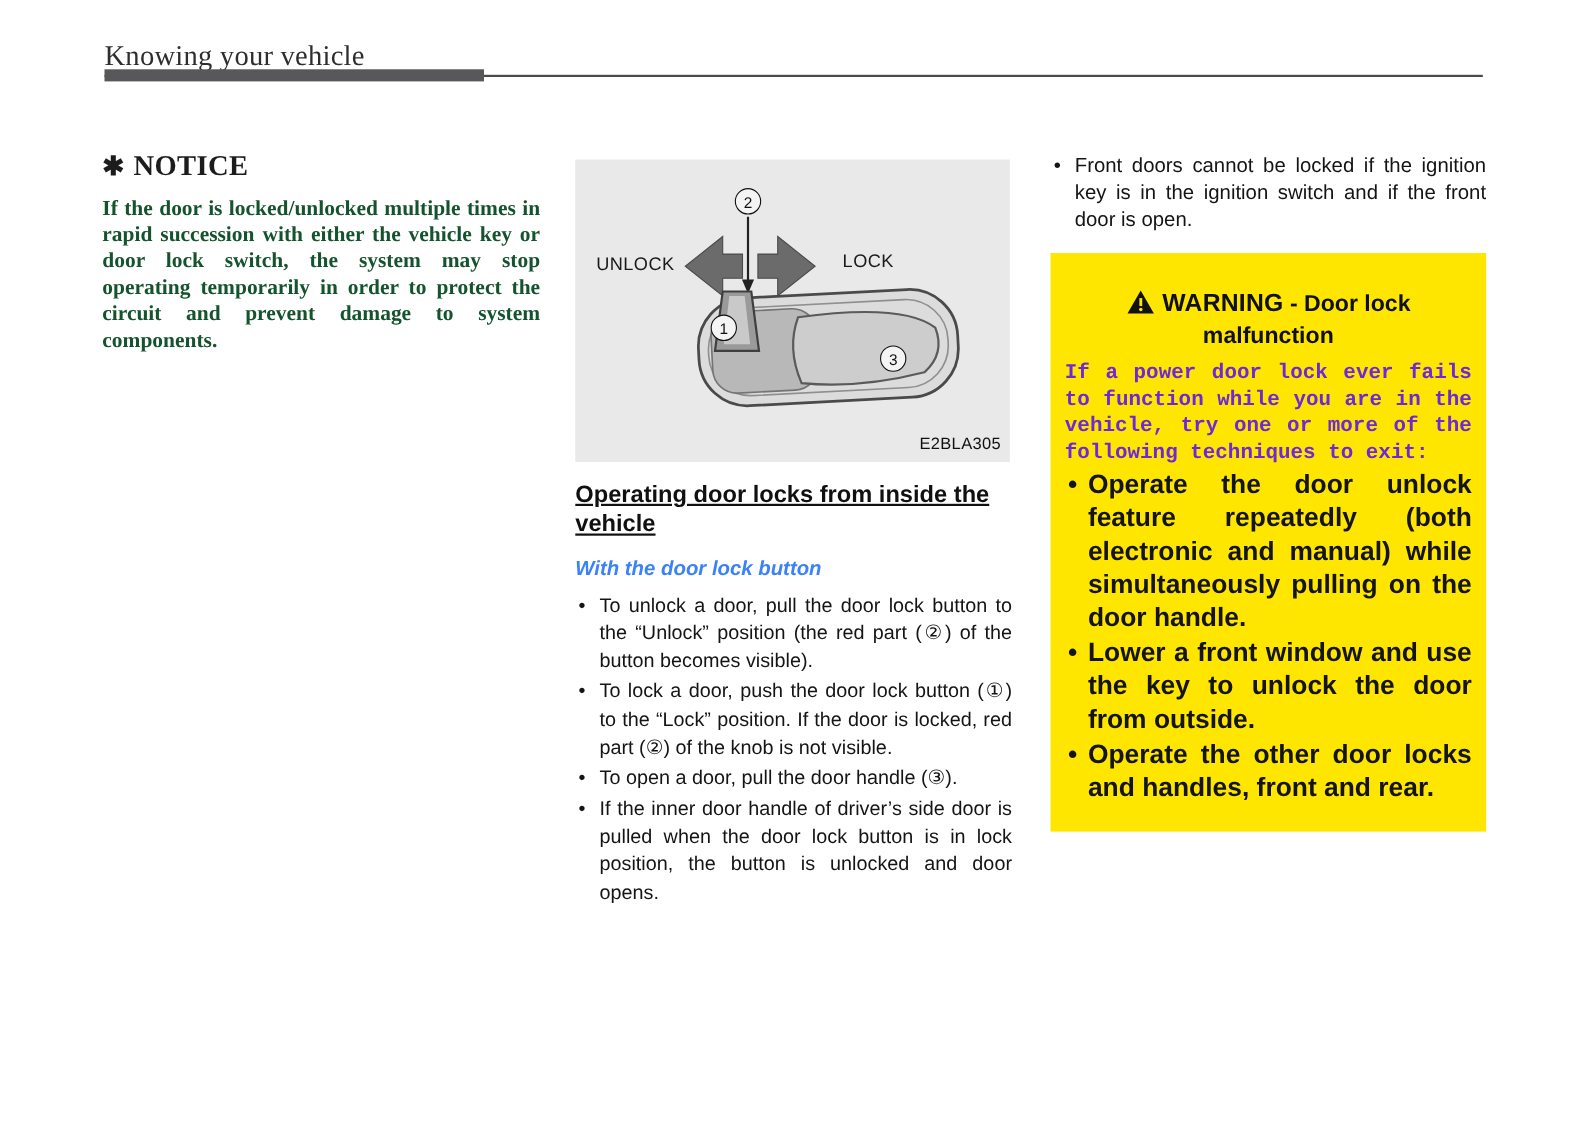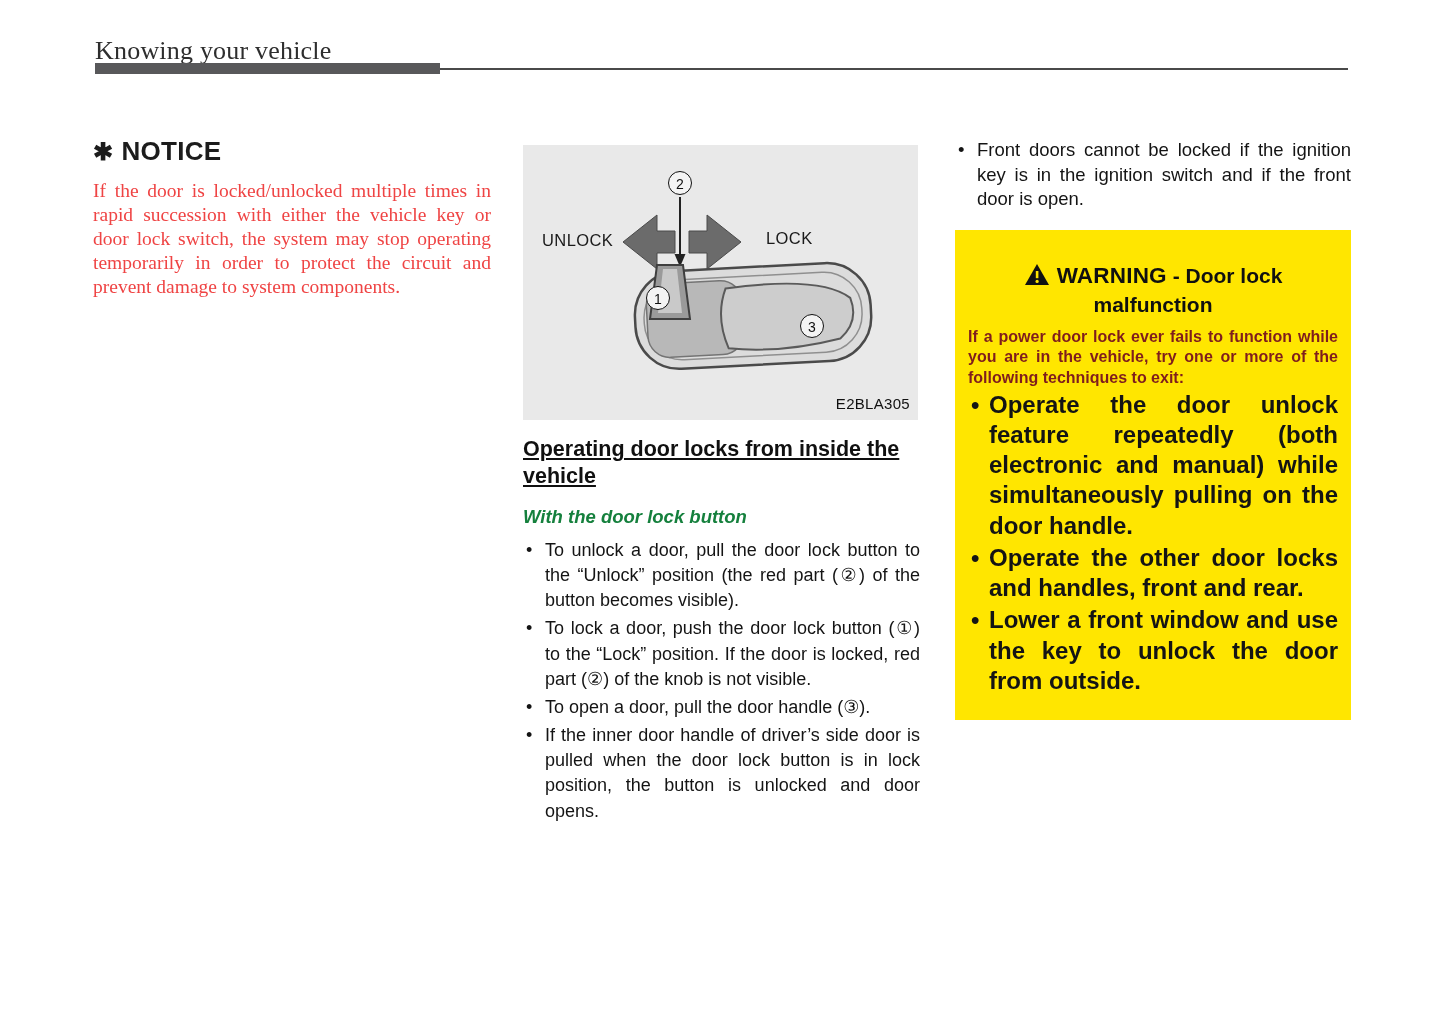--- a/index.html
+++ b/index.html
@@ -21,29 +21,29 @@
     position:absolute;left:95px;top:68px;width:1253px;height:2px;
     background:#4a4a4a;
   }
   .header-bar{
     position:absolute;left:95px;top:63px;width:345px;height:11px;
     background:#58585a;
   }
   
   .col-notice{position:absolute;left:93px;top:136px;width:398px;}
   .notice-head{
-    font-family:Liberation Sans, sans-serif;
+    font-family:Liberation Serif, serif;
     font-weight:bold;font-size:26px;color:#1c1c1c;
     margin:0 0 12px 0;letter-spacing:0.3px;
   }
   .notice-star{font-size:24px;margin-right:8px;color:#1c1c1c;}
   .notice-body{
     font-family:"Liberation Serif", serif;
-    font-weight:normal;font-size:19.5px;line-height:1.23;
-    text-align:justify;color:#ef4444;margin:0;
+    font-weight:bold;font-size:19.5px;line-height:1.23;
+    text-align:justify;color:#14532d;margin:0;
   }
   .col-middle{position:absolute;left:523px;top:145px;width:397px;}
   .col-right{position:absolute;left:955px;top:138px;width:396px;}
 
   
   .figure{
     position:relative;width:395px;height:275px;background:#e9e9e9;
   }
   .fig-label{
     position:absolute;font-size:16.5px;color:#1a1a1a;letter-spacing:0.4px;
@@ -62,41 +62,41 @@
   .fig-code{
     position:absolute;right:8px;bottom:8px;font-size:15px;color:#111;
     letter-spacing:0.3px;
   }
   
   .section-title{
     font-size:21.5px;font-weight:bold;line-height:1.25;
     margin:16px 0 0 0;color:#101010;text-decoration:underline;
   }
   .subsection-title{
-    font-size:18.5px;font-weight:bold;font-style:italic;color:#15803d;
+    font-size:18.5px;font-weight:bold;font-style:italic;color:#3b82f6;
     margin:16px 0 10px 0;
   }
   ul.bullets{list-style:none;margin:0;padding:0;font-size:18px;line-height:1.4;text-align:justify;}
   ul.bullets li{position:relative;padding-left:22px;margin:0 0 3px 0;}
   ul.bullets li::before{content:"\2022";position:absolute;left:3px;top:0;}
   
   ul.bullets.right-top{font-size:18.5px;line-height:1.33;}
   .warning-box{
     margin-top:18px;background:#ffe600;padding:16px 13px 22px 13px;
     box-sizing:border-box;width:396px;
   }
   .warning-head{
     text-align:center;font-weight:bold;color:#101010;
     font-size:21px;line-height:1.25;margin:16px 0 9px 0;
   }
   .warning-head .wlabel{font-size:22.5px;letter-spacing:0.2px;}
   .warning-icon{display:inline-block;vertical-align:-3px;margin-right:7px;}
   .warning-intro{
-    font-weight:bold;font-size:16px;line-height:1.26;text-align:justify;
-    margin:0 0 2px 0;color:#7f1d1d;
+    font-weight:bold;font-size:19px;line-height:1.26;text-align:justify;
+    margin:0 0 2px 0;color:#6d28d9;font-family:Liberation Mono, monospace;
   }
   ul.bullets.warning-list{font-size:24px;font-weight:bold;line-height:1.26;}
   ul.bullets.warning-list li{padding-left:21px;margin-bottom:2px;}
   
   .bottom-rule{
     position:absolute;left:0;top:953px;width:1445px;height:0;
     border-top:1.6px dashed #8f8f8f;
   }
   .pagenum-divider{
     position:absolute;left:97px;top:954px;height:72px;width:0;
@@ -176,22 +176,22 @@
           <svg width="26" height="23" viewBox="0 0 26 23">
             <path d="M13 1 L25 22 L1 22 Z" fill="#111"></path>
             <rect x="11.8" y="8" width="2.6" height="7.2" fill="#ffe600"></rect>
             <circle cx="13.1" cy="18.4" r="1.6" fill="#ffe600"></circle>
           </svg>
         </span><span class="wlabel">WARNING</span><span> - Door lock malfunction</span>
       </div>
       <p class="warning-intro">If a power door lock ever fails to function while you are in the vehicle, try one or more of the following techniques to exit:</p>
       <ul class="bullets warning-list">
         <li>Operate the door unlock feature repeatedly (both electronic and manual) while simultaneously pulling on the door handle.</li>
+        <li>Lower a front window and use the key to unlock the door from outside.</li>
         <li>Operate the other door locks and handles, front and rear.</li>
-        <li>Lower a front window and use the key to unlock the door from outside.</li>
       </ul>
     </div>
   </div>
 
   <div class="bottom-rule"></div>
   <div class="pagenum-divider"></div>
   <div class="pagenum sec">2</div>
   <div class="pagenum pg">8</div>
 
 </div>

